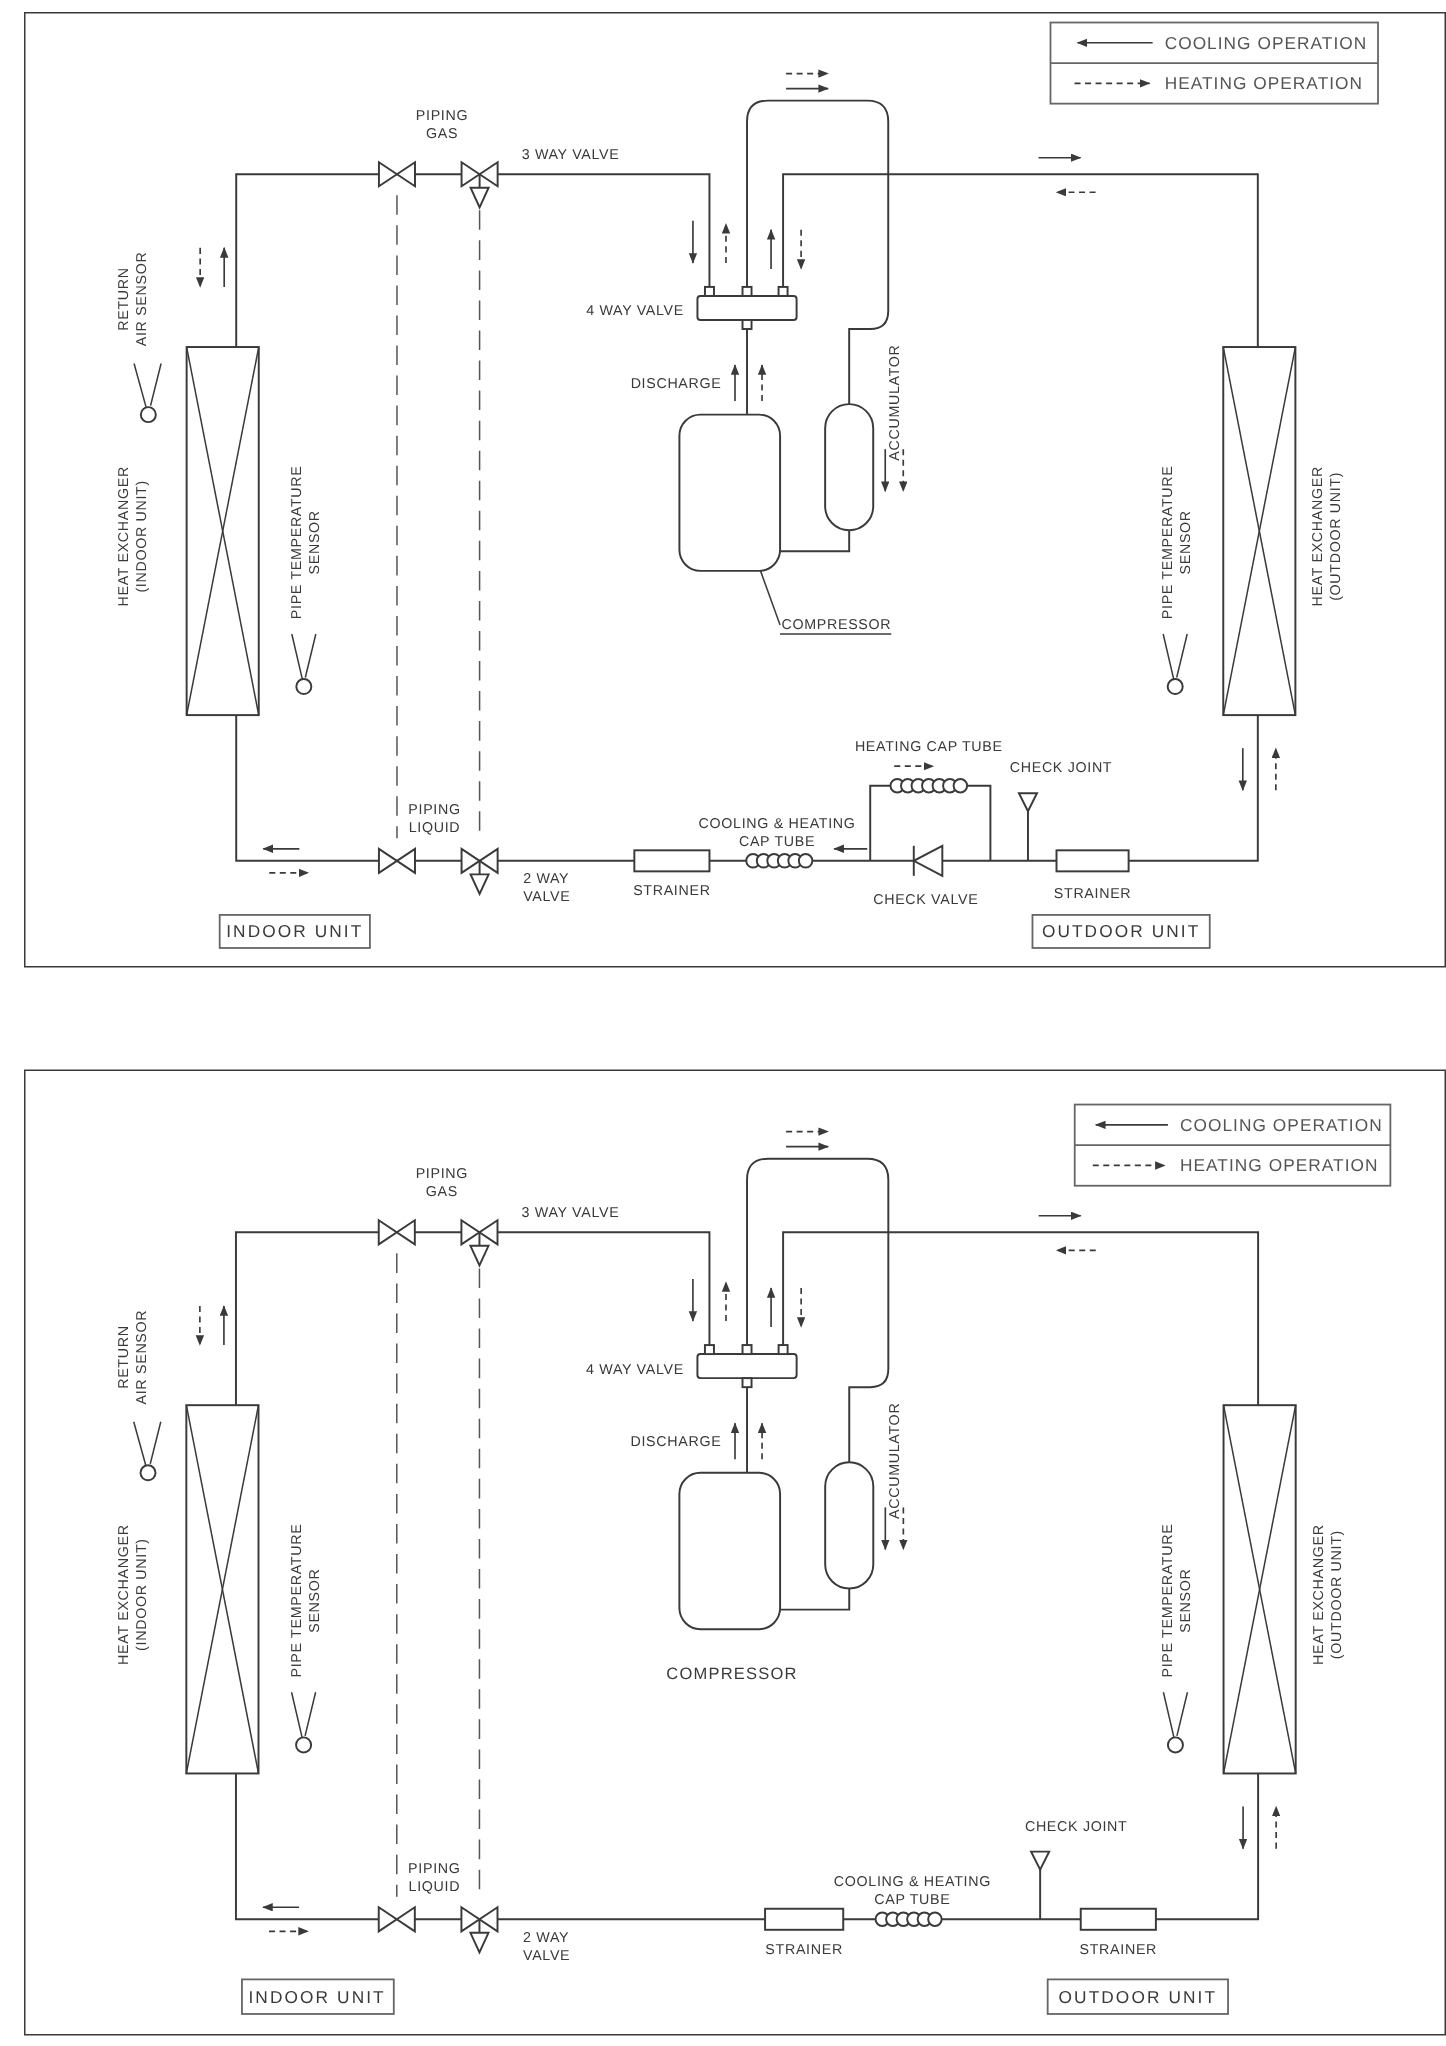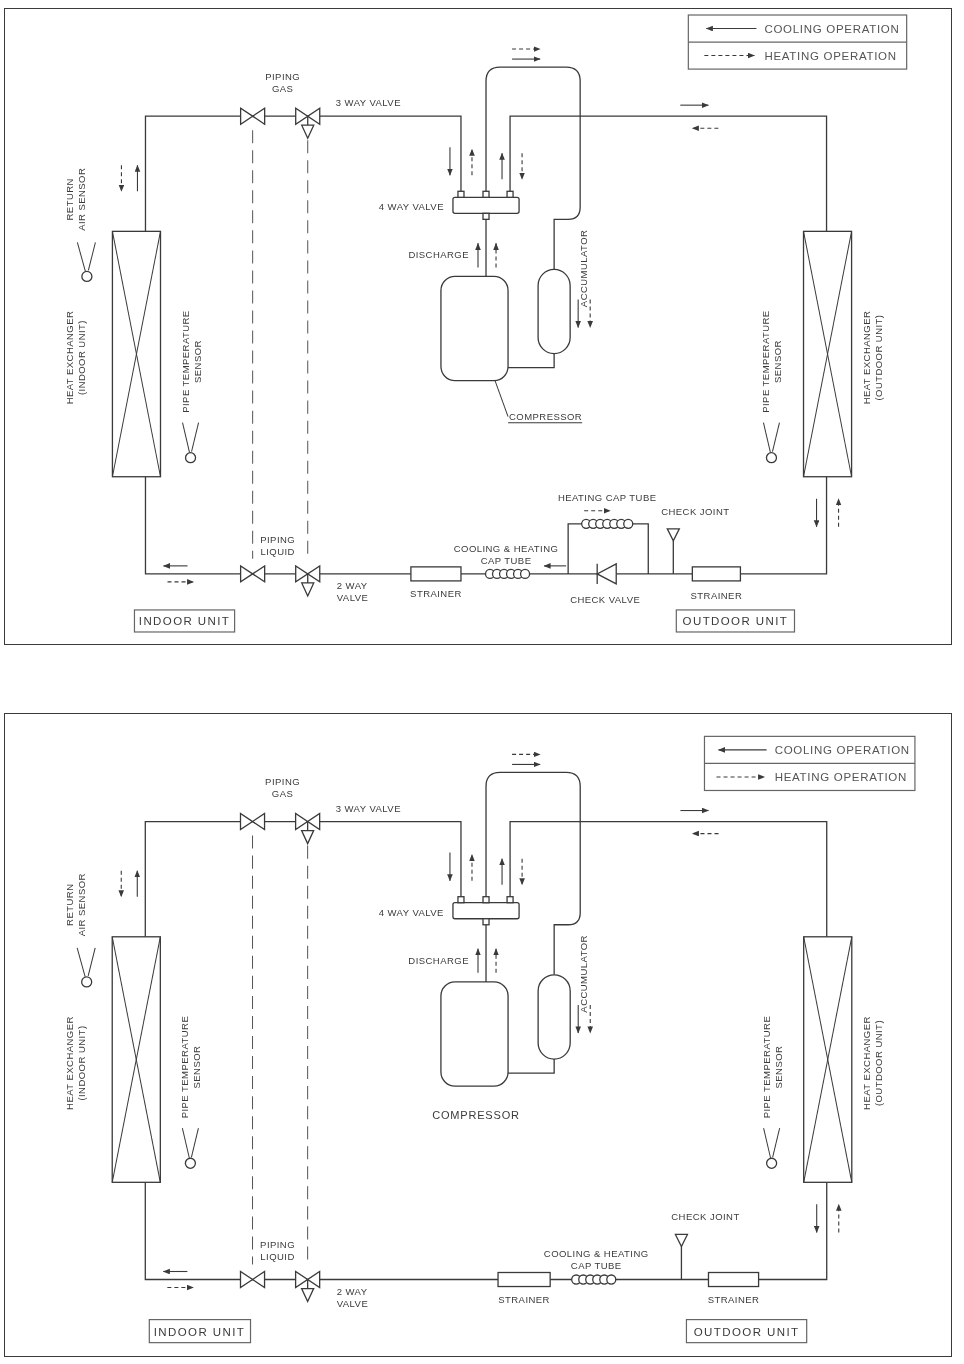--- a/index.html
+++ b/index.html
@@ -1,18 +1,18 @@
 <!DOCTYPE html>
 <html><head>
 <meta charset="utf-8">
 <style>
   html,body{margin:0;padding:0;background:#ffffff;}
   .page{position:relative;width:964px;height:1364px;background:#ffffff;overflow:hidden;
         font-family:"Liberation Sans",sans-serif;}
-  .panel{position:absolute;left:4px;width:948px;border:1.5px solid #3a3a3a;box-sizing:border-box;background:#fff;}
+  .panel{position:absolute;left:16px;width:948px;border:1.5px solid #3a3a3a;box-sizing:border-box;background:#fff;}
   .panel1{top:8px;height:637px;}
   .panel2{top:713px;height:644px;}
   svg{display:block;width:100%;height:100%;}
   .pipe{fill:none;stroke:#3a3a3a;stroke-width:1.3;}
   .sym{fill:#ffffff;stroke:#3a3a3a;stroke-width:1.3;}
   .thin{fill:none;stroke:#3a3a3a;stroke-width:1;}
   .boundary{fill:none;stroke:#555;stroke-width:1;stroke-dasharray:13 7;}
   .solidflow{fill:none;stroke:#3a3a3a;stroke-width:1.1;}
   .dashflow{fill:none;stroke:#3a3a3a;stroke-width:1.1;stroke-dasharray:4 3;}
   .lbl{font-family:"Liberation Sans",sans-serif;font-size:9.5px;fill:#3a3a3a;letter-spacing:.45px;}

